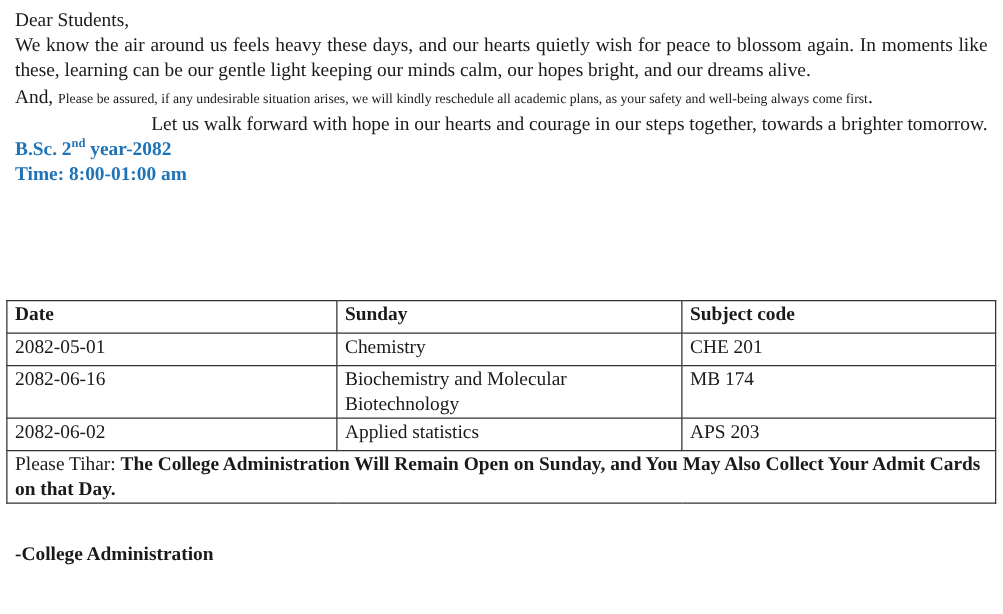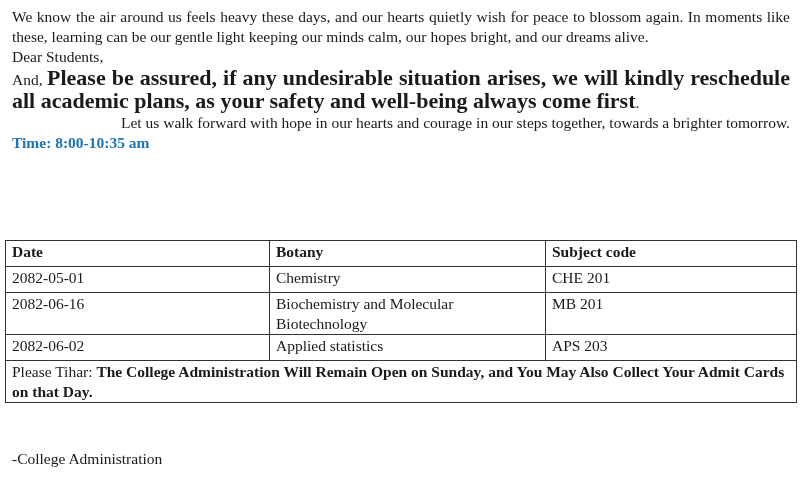--- a/index.html
+++ b/index.html
@@ -1,61 +1,62 @@
 <!DOCTYPE html>
 <html><head>
 <meta charset="utf-8">
 <style>
   html, body { margin:0; padding:0; background:#ffffff; }
   body { width:802px; height:491px; position:relative; overflow:hidden;
          font-family:"Liberation Serif", serif; color:#1a1a1a; font-size:15.5px; }
   .doc { position:absolute; left:12px; top:7px; width:778px; }
   .p { line-height:20px; text-align:justify; margin:0; }
   .p.last-line-left { text-align-last:left; }
-  .big { font-size:22px; font-weight:bold; line-height:21px; }
+  .big { font-size:11px; font-weight:normal; line-height:21px; }
   .blue { color:#1f73b7; font-weight:bold; line-height:20px; }
   sup { font-size:10px; line-height:0; }
   table.sched { position:absolute; left:5px; top:240px; width:792px; border-collapse:collapse;
                 font-size:15.5px; }
   table.sched td { border:1px solid #333; padding:1px 6px 0 6px; vertical-align:top; line-height:20px; }
   table.sched tr { height:26px; }
   table.sched tr.tall { height:41px; }
   table.sched td.c1 { width:251px; }
   table.sched td.c2 { width:263px; }
   .hdr { font-weight:bold; }
   .note { line-height:20px; padding-bottom:0; }
-  .sign { position:absolute; left:12px; top:449px; font-weight:normal; line-height:20px; }
+  .sign { position:absolute; left:12px; top:434px; font-weight:bold; line-height:20px; }
 </style>
 </head>
 <body>
 
 <div class="doc">
+  <p class="p">Dear Students,</p>
   <p class="p last-line-left">We know the air around us feels heavy these days, and our hearts quietly wish for peace to blossom again. In moments like these, learning can be our gentle light keeping our minds calm, our hopes bright, and our dreams alive.</p>
-  <p class="p">Dear Students,</p>
   <p class="p last-line-left" style="line-height:21px;"><span>And, </span><span class="big">Please be assured, if any undesirable situation arises, we will kindly reschedule all academic plans, as your safety and well-being always come first</span><span>.</span></p>
   <p class="p" style="text-align:right;">Let us walk forward with hope in our hearts and courage in our steps together, towards a brighter tomorrow.</p>
-  <p class="p blue">Time: 8:00-10:35 am</p>
+  <p class="p blue"><span>B.Sc. 2</span><sup>nd</sup><span> year-2082</span></p>
+  <p class="p blue">Time: 8:00-01:00 am</p>
 </div>
 
 <table class="sched">
   <tbody>
       <tr>
     <td class="c1 hdr">Date</td>
-    <td class="c2 hdr">Botany</td>
+    <td class="c2 hdr">Sunday</td>
     <td class="hdr">Subject code</td>
   </tr>
   <tr>
     <td class="c1">2082-05-01</td>
     <td class="c2">Chemistry</td>
     <td>CHE 201</td>
   </tr>
   <tr class="tall">
     <td class="c1">2082-06-16</td>
     <td class="c2">Biochemistry and Molecular Biotechnology</td>
-    <td>MB 201</td>
+    <td>MB 174</td>
   </tr>
   <tr>
     <td class="c1">2082-06-02</td>
     <td class="c2">Applied statistics</td>
     <td>APS 203</td>
   </tr>
   <tr>
     <td colspan="3" class="note"><span>Please Tihar: </span><b>The College Administration Will Remain Open on Sunday, and You May Also Collect Your Admit Cards on that Day.</b></td>
   </tr>
 </tbody>

